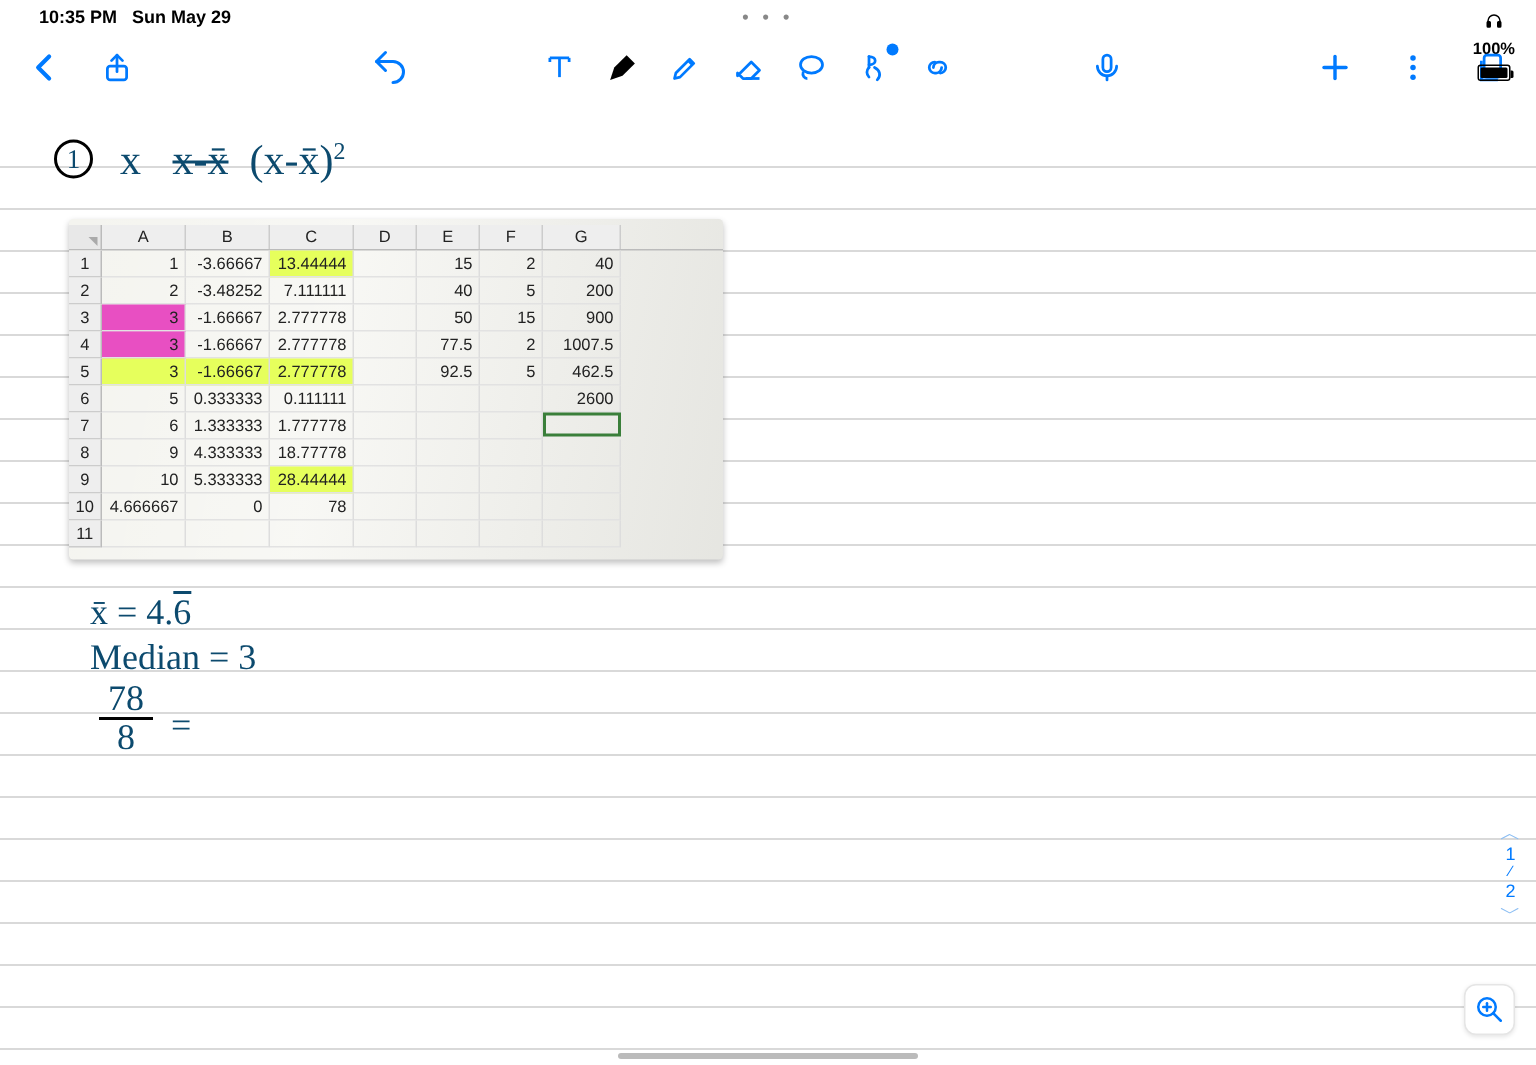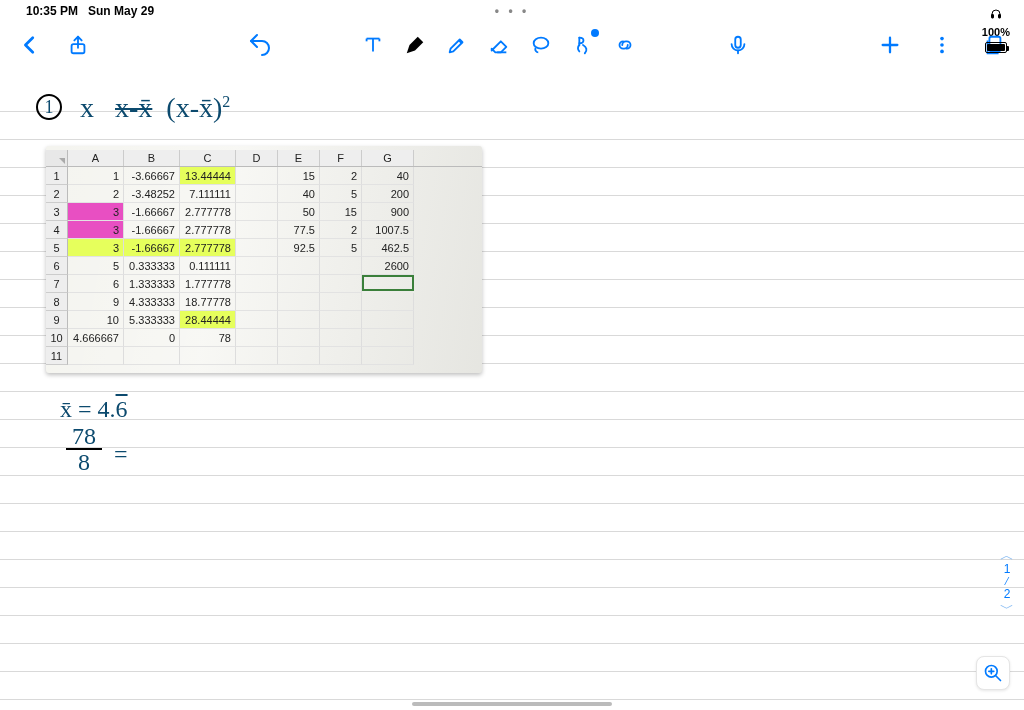--- a/index.html
+++ b/index.html
@@ -367,20 +367,21 @@
             <div class="cell wE"></div>
             <div class="cell wF"></div>
             <div class="cell wG"></div>
           </div>
         </div>
     </div>
   </div>
 
   <div class="handwriting hw-block">
     <div>x̄ = 4.<span class="bar">6</span></div>
+    <div>Median = 3</div>
     <div>
       <span class="frac"><span class="num">78</span><span class="den">8</span></span>
       <span>=</span>
     </div>
   </div>
 
   <div class="page-nav">
     <div class="chev">︿</div>
     <div>1</div>
     <div style="font-size:10px;">⁄</div>

